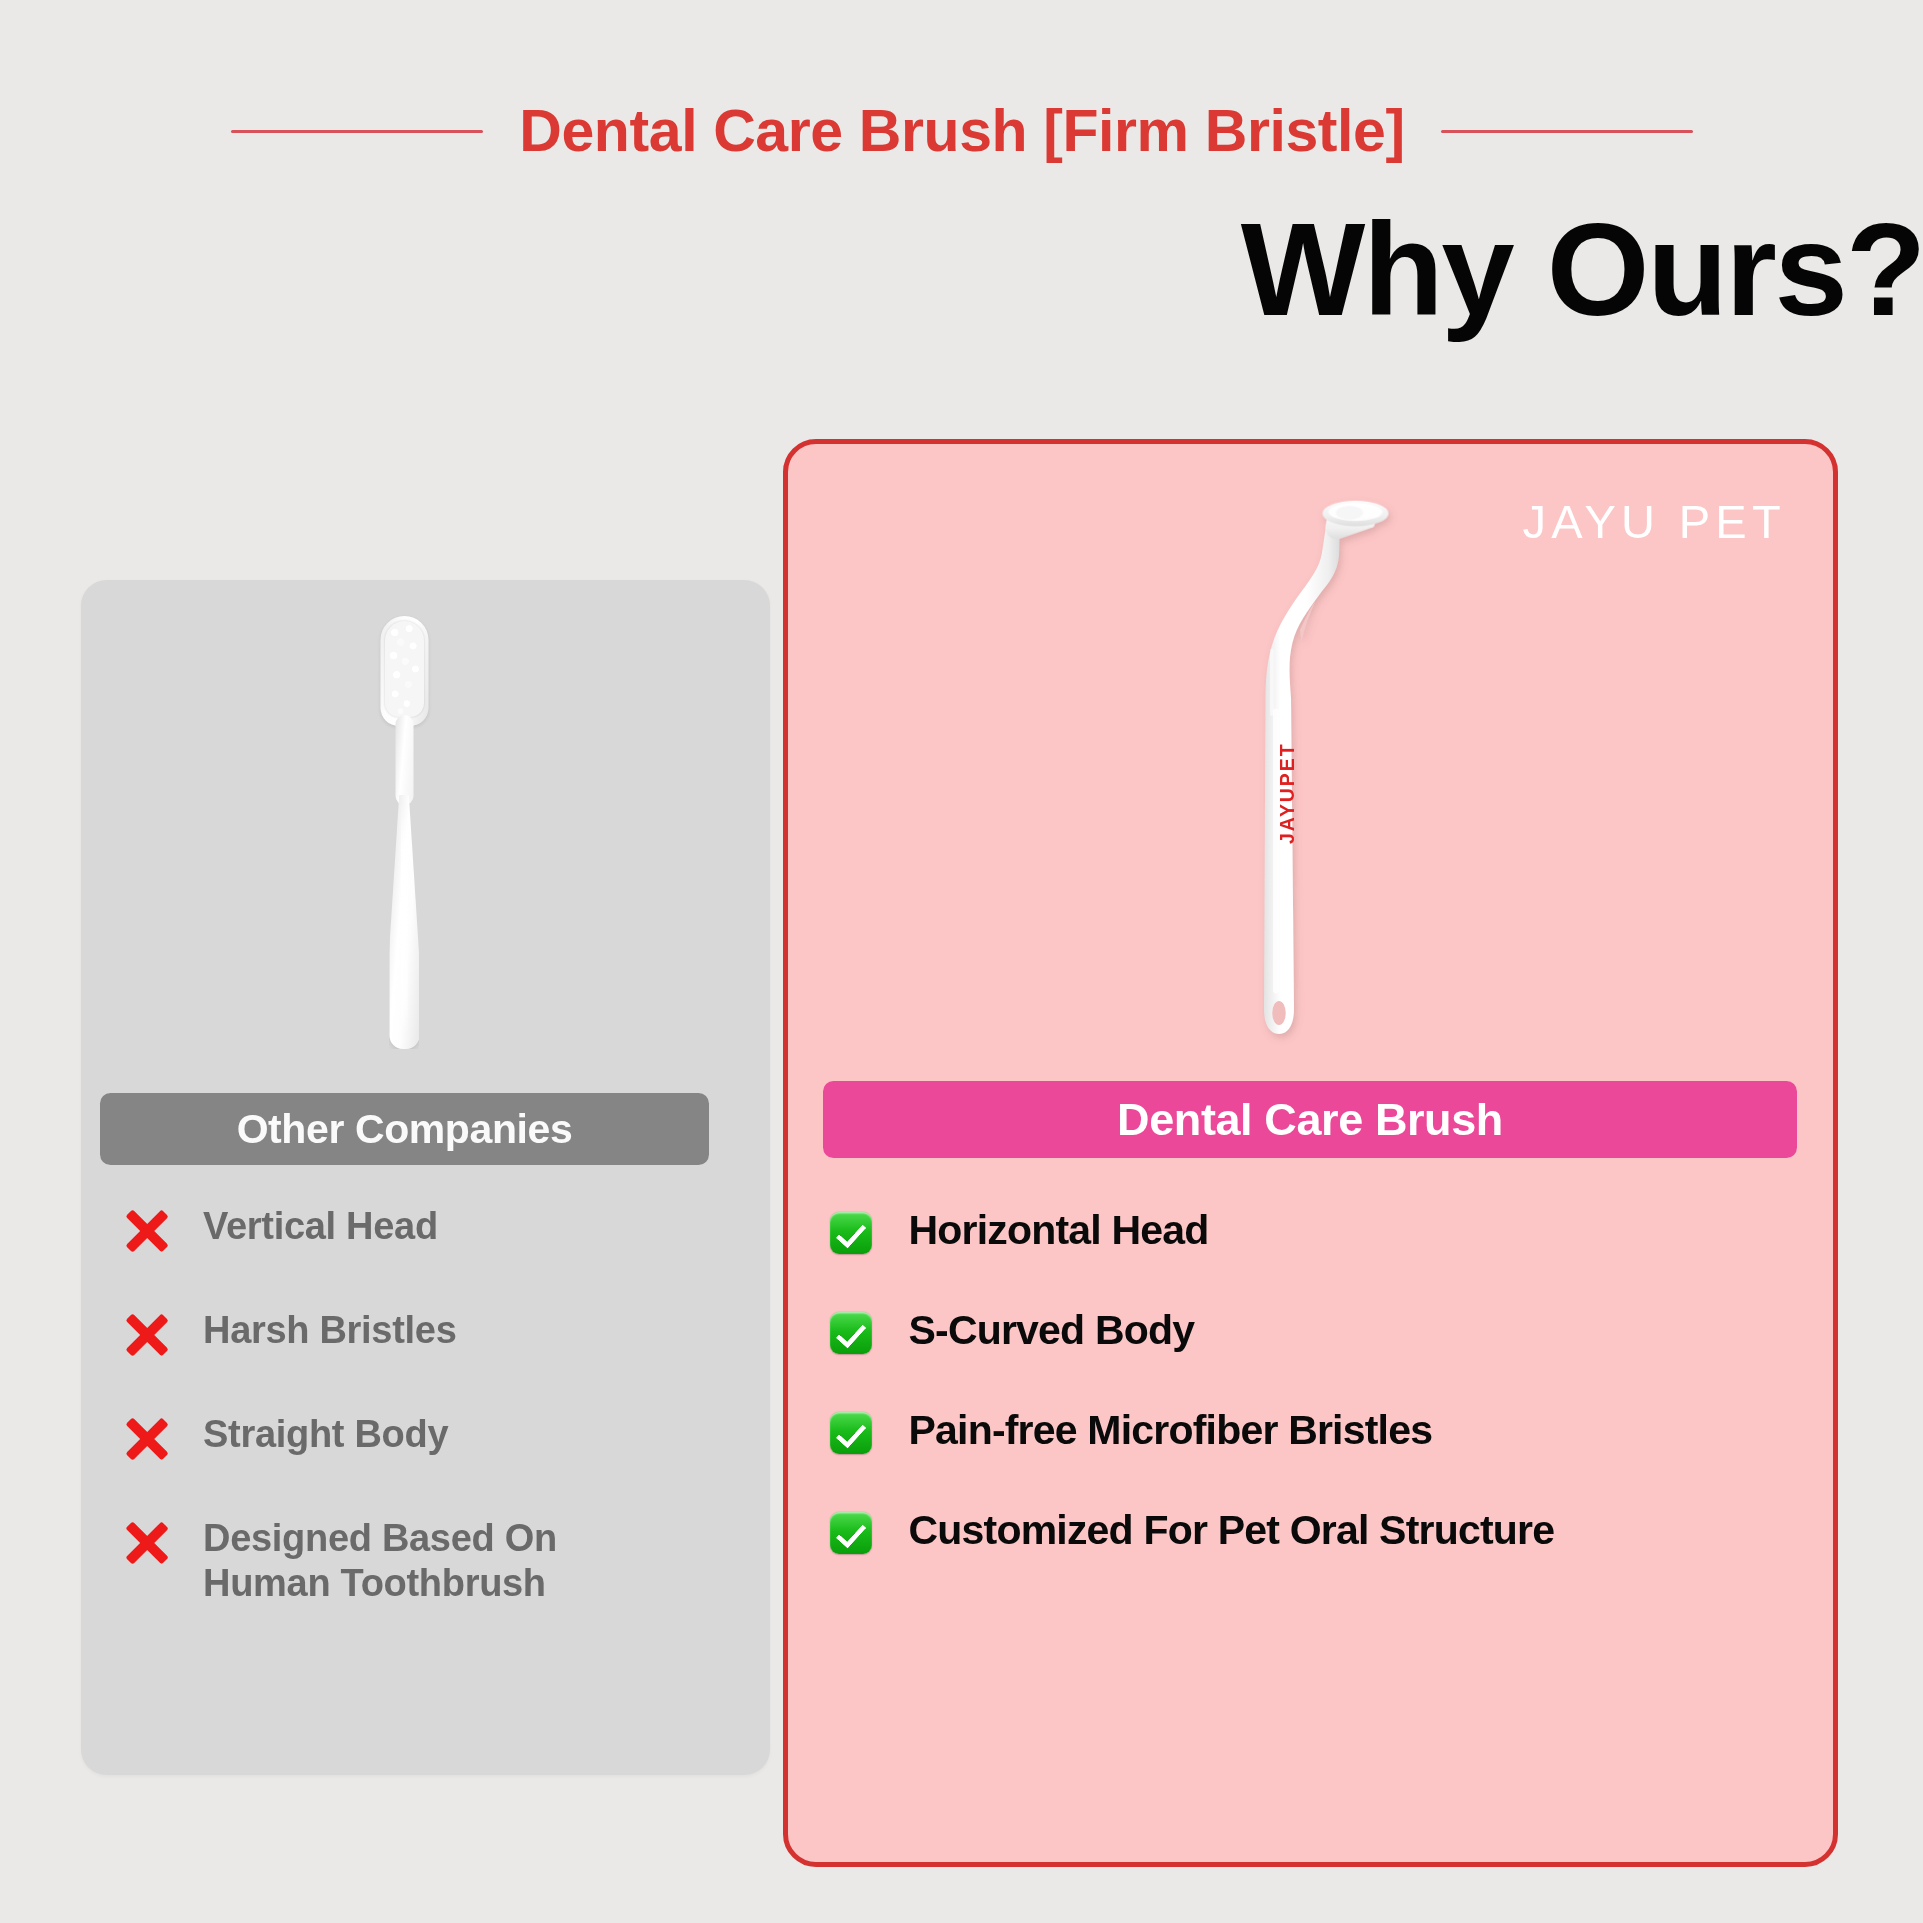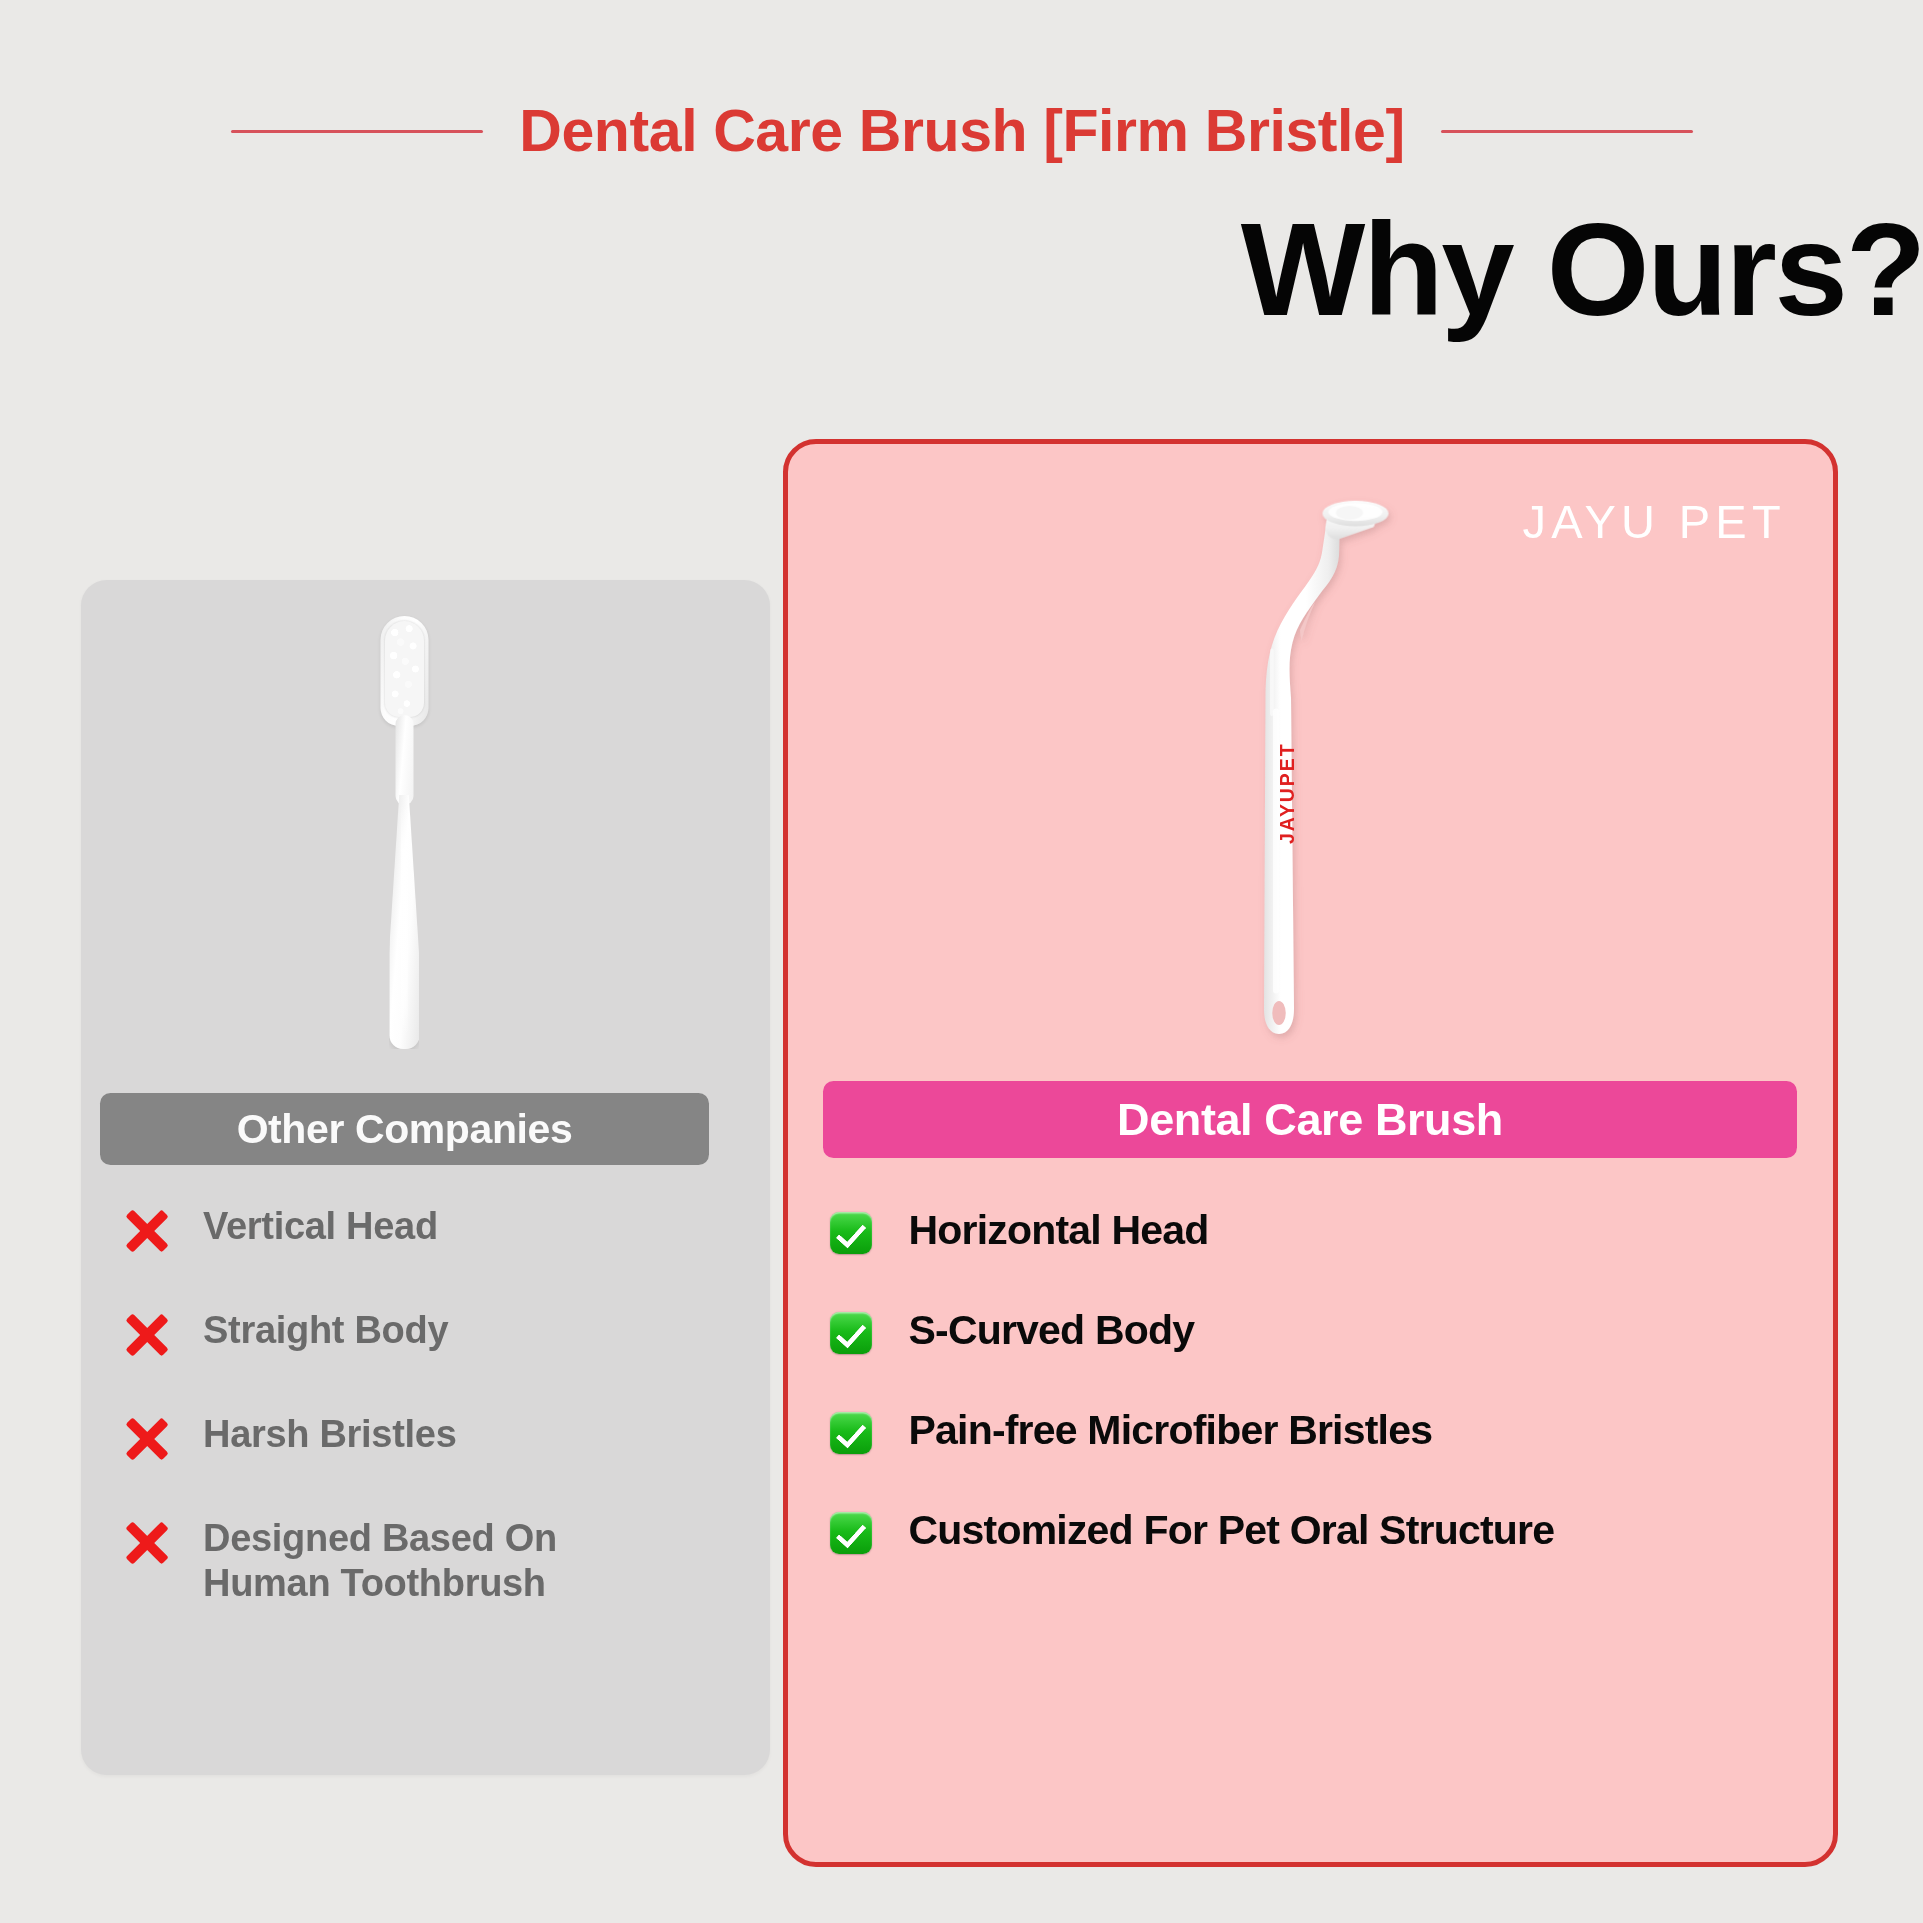--- a/index.html
+++ b/index.html
@@ -381,25 +381,25 @@
       <span class="bar-other-label">Other Companies</span>
     </div>
 
     <div class="list-other">
       <div class="row-other">
         <span class="x-icon"></span>
         <span class="row-other-label">Vertical Head</span>
       </div>
       <div class="row-other">
         <span class="x-icon"></span>
-        <span class="row-other-label">Straight Body</span>
+        <span class="row-other-label">Harsh Bristles</span>
       </div>
       <div class="row-other">
         <span class="x-icon"></span>
-        <span class="row-other-label">Harsh Bristles</span>
+        <span class="row-other-label">Straight Body</span>
       </div>
       <div class="row-other">
         <span class="x-icon"></span>
         <span class="row-other-label">Designed Based On
 Human Toothbrush</span>
       </div>
     </div>
   </div>
 
   <div class="card-ours">

